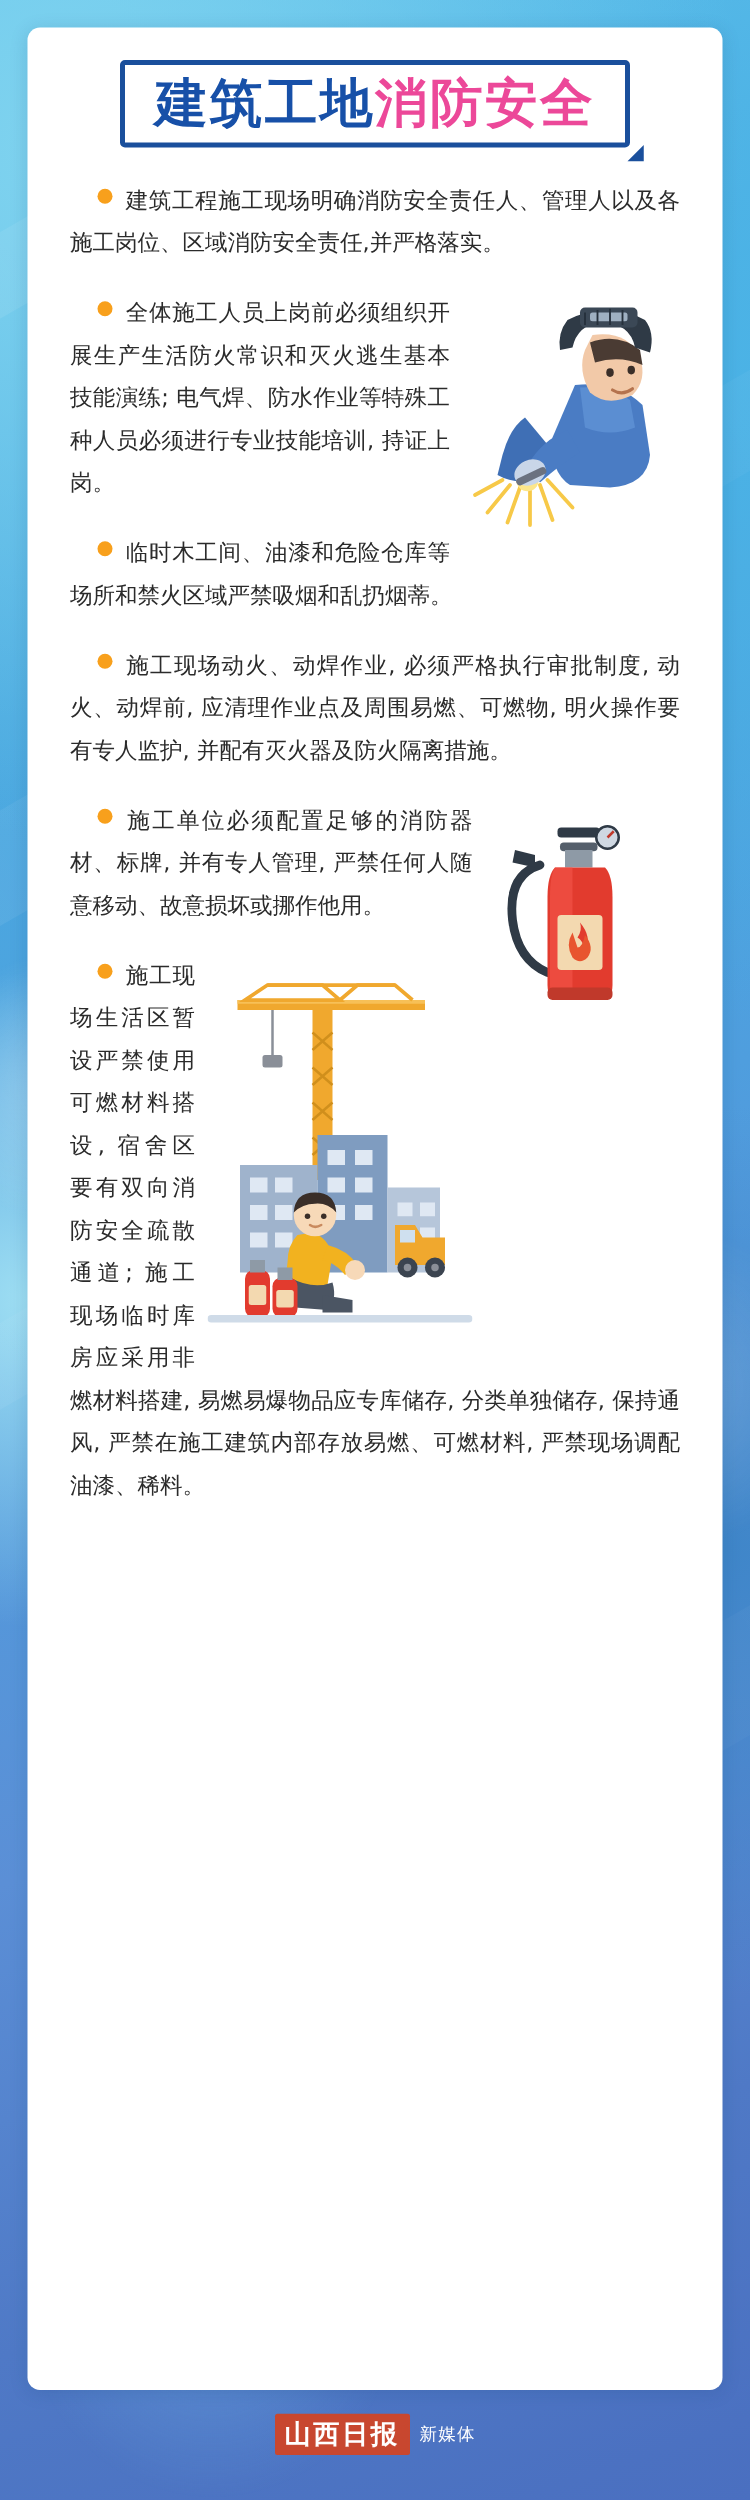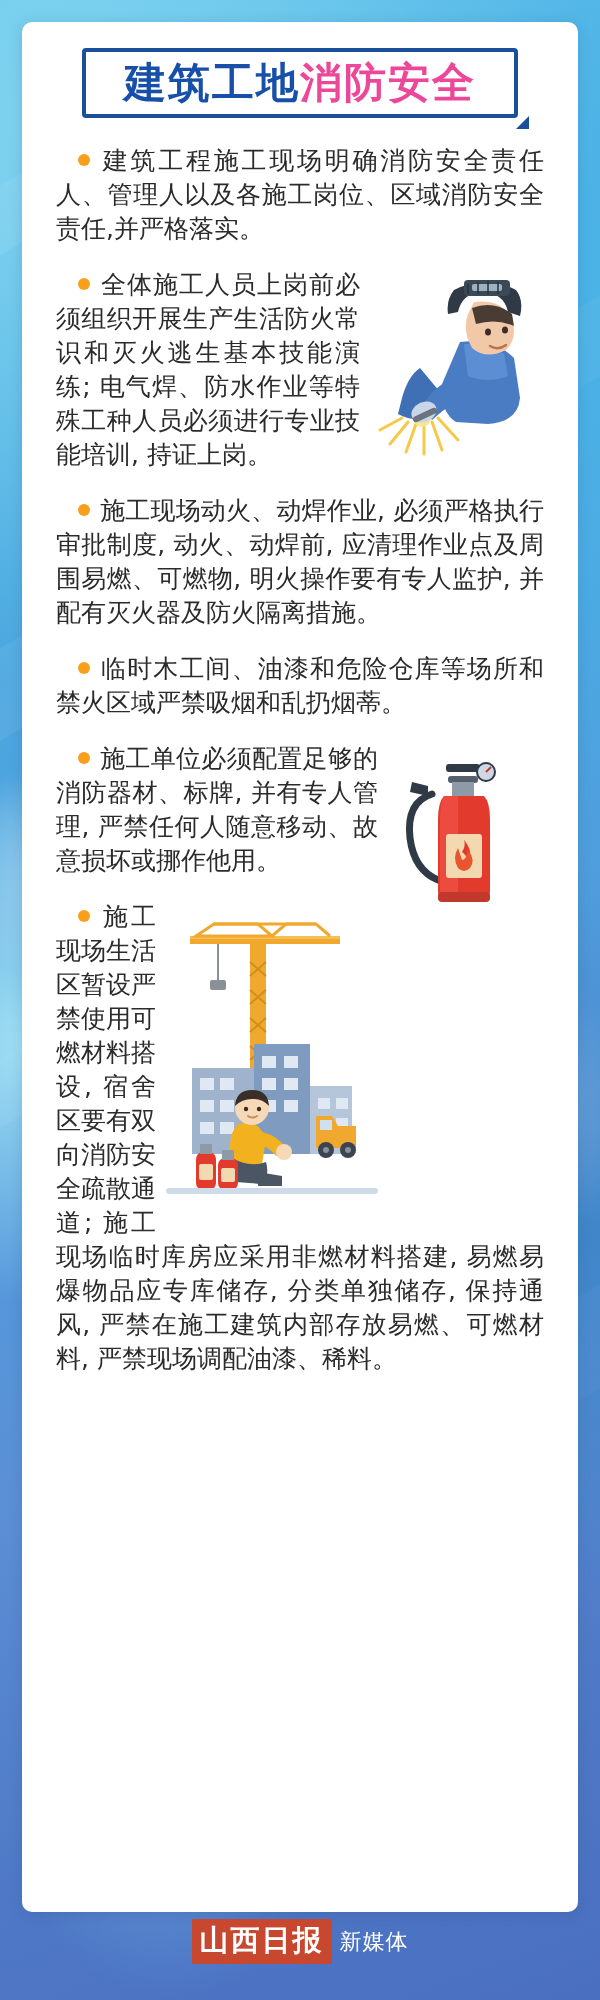--- a/index.html
+++ b/index.html
@@ -63,21 +63,20 @@
     box-shadow: 0 2px 14px rgba(30,70,120,.18);
     overflow: hidden;
   }
 
   
   .title-wrap {
     position: relative;
     margin: 26px auto 0;
     width: 408px;
     height: 70px;
-    padding-left: 28px;
   }
   .title-box {
     position: absolute;
     inset: 0;
     border: 4px solid #1a4f9c;
     border-radius: 4px;
     box-sizing: border-box;
   }
   .title-corner {
     position: absolute;
@@ -105,21 +104,21 @@
 
   
   .content {
     margin: 26px 34px 0 34px;
     position: relative;
   }
   .para {
     position: relative;
     margin: 0 0 22px 0;
     font-family: "DejaVu Sans", "Liberation Sans", sans-serif;
-    font-size: 25px;
+    font-size: 18px;
     line-height: 34px;
     color: #2b2b2b;
     text-align: justify;
     text-indent: 0;
   }
   .para .dot {
     display: inline-block;
     width: 12px;
     height: 12px;
     border-radius: 50%;
@@ -147,30 +146,30 @@
     bottom: 36px;
     width: 100%;
     display: flex;
     align-items: center;
     justify-content: center;
     gap: 8px;
   }
   .footer-mark {
     font-family: "DejaVu Serif", "Liberation Serif", serif;
     font-weight: bold;
-    font-size: 29px;
+    font-size: 21px;
     color: #ffffff;
     letter-spacing: 2px;
     background: #c8472f;
     padding: 2px 8px 3px 8px;
     border-radius: 2px;
   }
   .footer-sub {
     font-family: "DejaVu Sans", "Liberation Sans", sans-serif;
-    font-size: 22px;
+    font-size: 14px;
     color: #ffffff;
     letter-spacing: 1px;
   }
 </style>
 </head>
 <body>
 
 <div class="page">
   <div class="streak s1"></div>
   <div class="streak s2"></div>
@@ -231,23 +230,23 @@
             <path d="M86 18 Q118 2 148 18 Q156 28 152 44 L140 40 Q136 20 112 20 Q94 22 90 40 L80 42 Q78 28 86 18 Z" fill="#2f3a46"></path>
             <rect x="96" y="8" width="46" height="16" rx="4" fill="#3b4856"></rect>
             <rect x="104" y="12" width="30" height="7" rx="2" fill="#9fb0c1"></rect>
 
             <path d="M100 12 L100 22 M110 10 L110 22 M120 9 L120 22 M130 10 L130 22" stroke="#26313c" stroke-width="1.5"></path>
           </svg>
         </span>
         <span class="dot"></span><span>全体施工人员上岗前必须组织开展生产生活防火常识和灭火逃生基本技能演练; 电气焊、防水作业等特殊工种人员必须进行专业技能培训, 持证上岗。</span>
       </p>
 
+      <p class="para"><span class="dot"></span><span>临时木工间、油漆和危险仓库等场所和禁火区域严禁吸烟和乱扔烟蒂。</span></p>
+
       <p class="para"><span class="dot"></span><span>施工现场动火、动焊作业, 必须严格执行审批制度, 动火、动焊前, 应清理作业点及周围易燃、可燃物, 明火操作要有专人监护, 并配有灭火器及防火隔离措施。</span></p>
-
-      <p class="para"><span class="dot"></span><span>临时木工间、油漆和危险仓库等场所和禁火区域严禁吸烟和乱扔烟蒂。</span></p>
 
 
       <p class="para wrap-ext">
         <span class="illus illus-ext">
           <svg viewBox="0 0 150 175" width="150" height="175" xmlns="http://www.w3.org/2000/svg">
 
             <path d="M44 52 Q18 60 22 96 Q26 128 50 138" stroke="#2f3a46" stroke-width="7" fill="none" stroke-linecap="round"></path>
 
             <path d="M40 44 L24 40 L22 50 L40 54 Z" fill="#2f3a46"></path>
 

